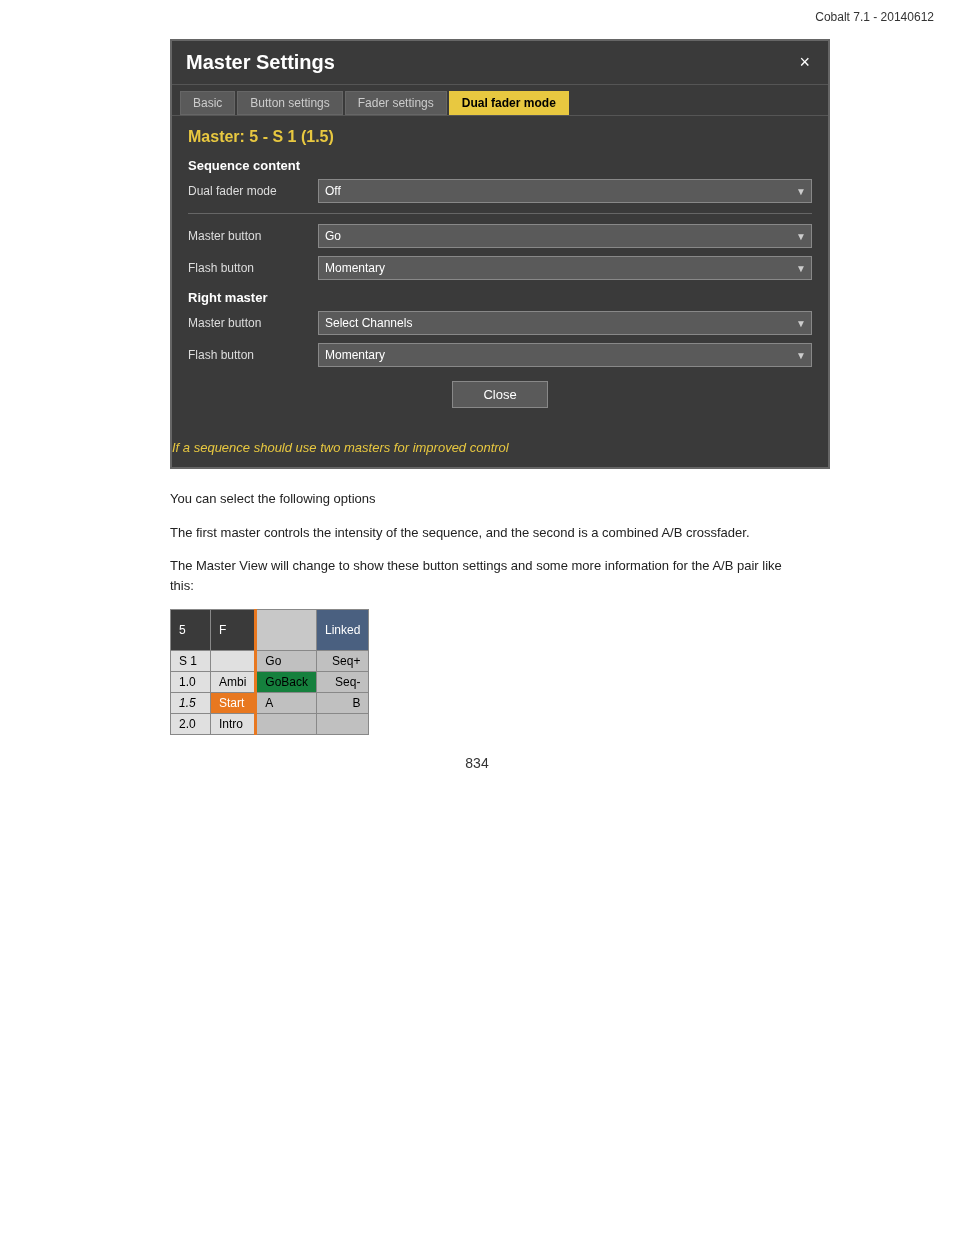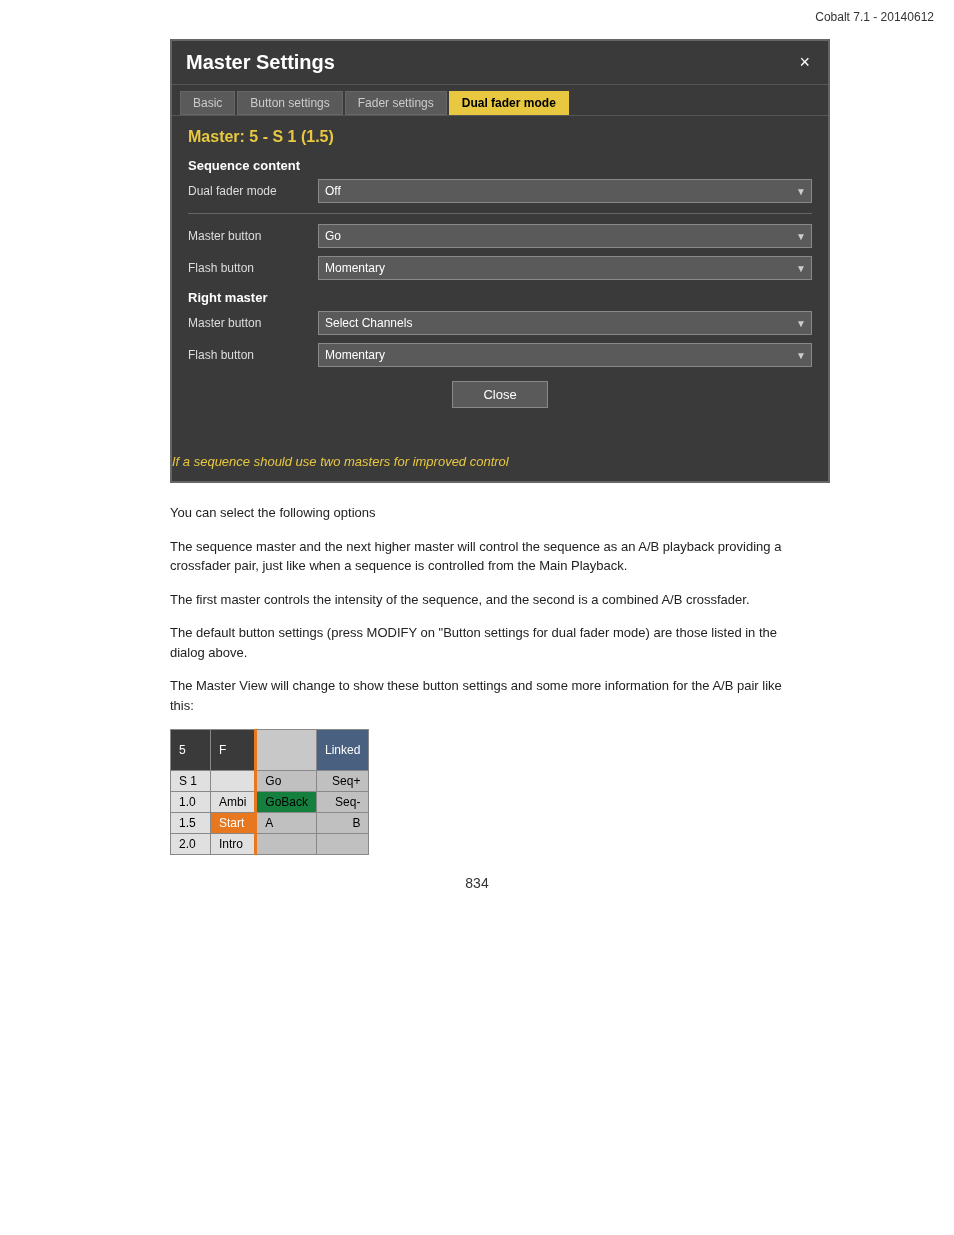--- a/index.html
+++ b/index.html
@@ -151,21 +151,21 @@
 
     .subsection-label {
       font-weight: bold;
       color: #fff;
       font-size: 13px;
       margin: 10px 0 6px;
     }
 
     .close-btn-row {
       text-align: center;
-      margin: 14px 0 24px;
+      margin: 14px 0 10px;
     }
 
     .close-btn {
       background: #5a5a5a;
       color: #fff;
       border: 1px solid #888;
       padding: 5px 30px;
       font-size: 13px;
       cursor: pointer;
     }
@@ -296,23 +296,21 @@
 
     </div>
 
     <div class="dialog-footer">
       <span>If a sequence should use two masters for improved control</span>
     </div>
 
   </div>
 
   <p class="body-text">You can select the following options</p>
-  <p class="body-text">The sequence master and the next higher master will control the sequence as an A/B playback providing a crossfader pair, just like when a sequence is controlled from the Main Playback.</p>
   <p class="body-text">The first master controls the intensity of the sequence, and the second is a combined A/B crossfader.</p>
-  <p class="body-text">The default button settings (press MODIFY on "Button settings for dual fader mode) are those listed in the dialog above.</p>
   <p class="body-text">The Master View will change to show these button settings and some more information for the A/B pair like this:</p>
 
   <table class="master-view-table">
     <tbody>
 
       <tr>
         <td style="background:#3a3a3a;color:#fff;border:1px solid #888;padding:3px 8px;">5</td>
         <td style="background:#3a3a3a;color:#fff;border:1px solid #888;padding:3px 8px;border-right:3px solid #e87820;">F</td>
         <td style="background:#c8c8c8;color:#000;border:1px solid #888;padding:3px 8px;"></td>
         <td style="background:#4a6080;color:#ffffff;border:1px solid #888;padding:13px 8px;text-align:center;">Linked</td>
@@ -326,21 +324,21 @@
       </tr>
 
       <tr>
         <td style="background:#e0e0e0;color:#000;border:1px solid #888;padding:3px 8px;">1.0</td>
         <td style="background:#e0e0e0;color:#000;border:1px solid #888;padding:3px 8px;border-right:3px solid #e87820;">Ambi</td>
         <td style="background:#15803d;color:#000;border:1px solid #888;padding:3px 8px;">GoBack</td>
         <td style="background:#c0c0c0;color:#000;border:1px solid #888;padding:3px 8px;text-align:right;">Seq-</td>
       </tr>
 
       <tr>
-        <td style="background:#e0e0e0;color:#000;border:1px solid #888;padding:3px 8px;">1.5</td>
+        <td style="background:#e0e0e0;color:#000;border:1px solid #888;padding:3px 8px;font-style:italic;">1.5</td>
         <td style="background:#e87820;color:#fff;border:1px solid #888;padding:3px 8px;border-right:3px solid #e87820;">Start</td>
         <td style="background:#c0c0c0;color:#000;border:1px solid #888;padding:3px 8px;">A</td>
         <td style="background:#c0c0c0;color:#000;border:1px solid #888;padding:3px 8px;text-align:right;">B</td>
       </tr>
 
       <tr>
         <td style="background:#e0e0e0;color:#000;border:1px solid #888;padding:3px 8px;">2.0</td>
         <td style="background:#e0e0e0;color:#000;border:1px solid #888;padding:3px 8px;border-right:3px solid #e87820;">Intro</td>
         <td style="background:#c0c0c0;color:#000;border:1px solid #888;padding:3px 8px;"></td>
         <td style="background:#c0c0c0;color:#000;border:1px solid #888;padding:3px 8px;"></td>

